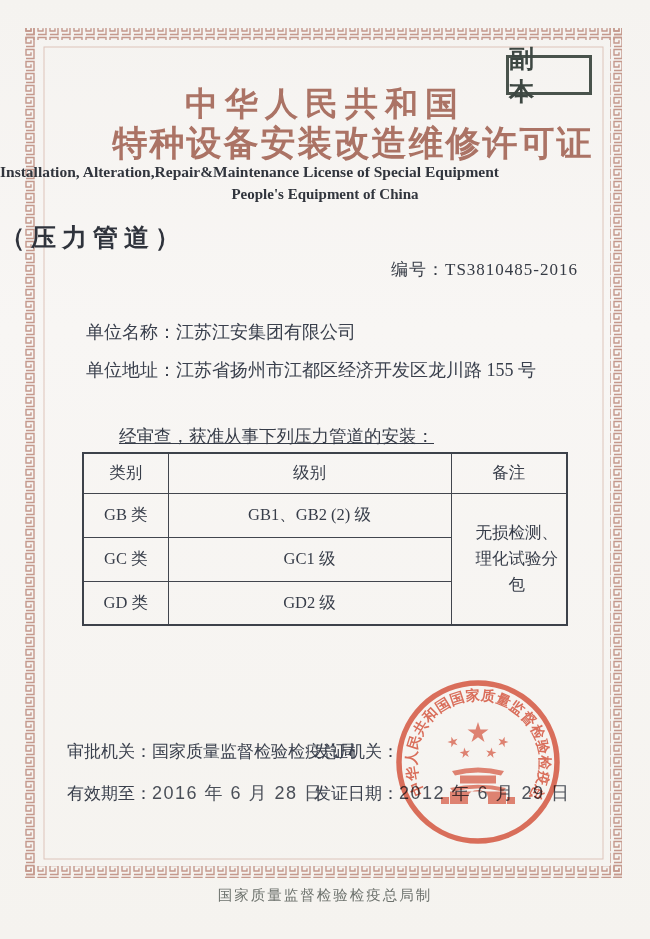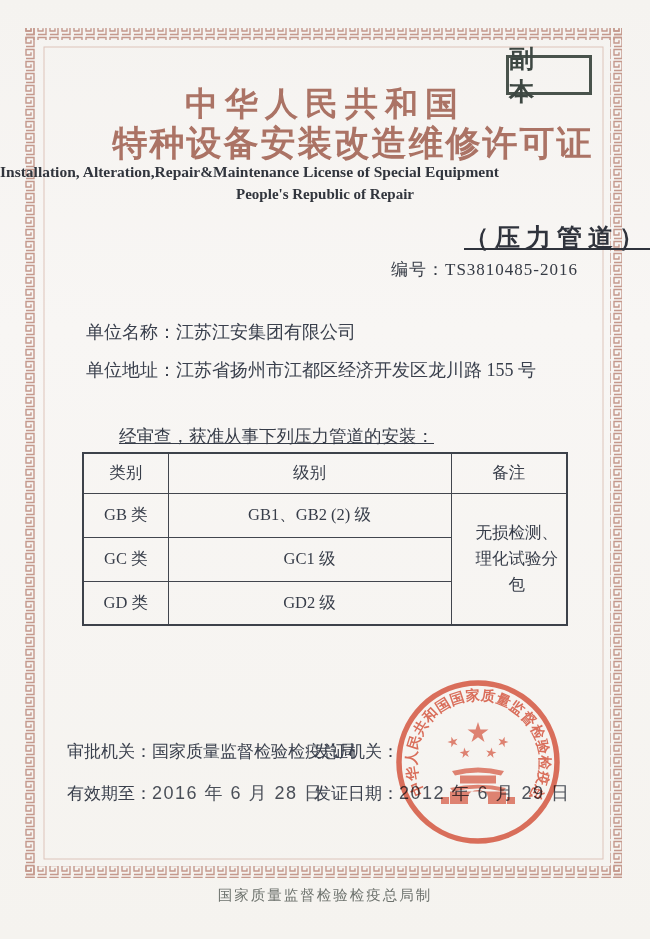--- a/index.html
+++ b/index.html
@@ -30,22 +30,22 @@
   }
   .title-en-1 {
     position:absolute; top:163px; left:0; width:100%; text-align:left;
     font-weight:bold; font-size:15.5px; color:#31353d;
   }
   .title-en-2 {
     position:absolute; top:186px; left:0; width:100%; text-align:center;
     font-weight:bold; font-size:15px; color:#31353d;
   }
   .scope-line {
-    position:absolute; top:221px; left:0; width:100%; text-align:right;
-    font-weight:600; font-size:25px; letter-spacing:6px; color:#2f333c;text-decoration:underline;
+    position:absolute; top:221px; left:0; width:100%; text-align:left;
+    font-weight:600; font-size:25px; letter-spacing:6px; color:#2f333c;
   }
   .license-no {
     position:absolute; top:258px; right:72px;
     font-size:17px; color:#363b45; letter-spacing:1px;
   }
   .field-line { position:absolute; left:86px; font-size:18px; color:#3a404d; }
   .field-name   { top:320px; }
   .field-addr   { top:358px; }
   .intro-line { position:absolute; left:119px; top:424px; font-size:17.5px; color:#363c48;text-decoration:underline; }
 
@@ -98,21 +98,21 @@
     <rect x="44" y="47" width="559" height="812" fill="none" stroke="#ddc4ba" stroke-width="1"></rect>
   </svg>
 
   <div class="copy-badge">
     <span>副 本</span>
   </div>
 
   <div class="title-cn-1">中华人民共和国</div>
   <div class="title-cn-2">特种设备安装改造维修许可证</div>
   <div class="title-en-1">Installation, Alteration,Repair&amp;Maintenance License of Special Equipment</div>
-  <div class="title-en-2">People's Republic of Repair</div>
+  <div class="title-en-2">People's Equipment of China</div>
   <div class="scope-line">（压力管道）</div>
 
   <div class="license-no">
     <span>编号：</span><span>TS3810485-2016</span>
   </div>
 
   <div class="field-line field-name">
     <span>单位名称：</span><span>江苏江安集团有限公司</span>
   </div>
   <div class="field-line field-addr">

